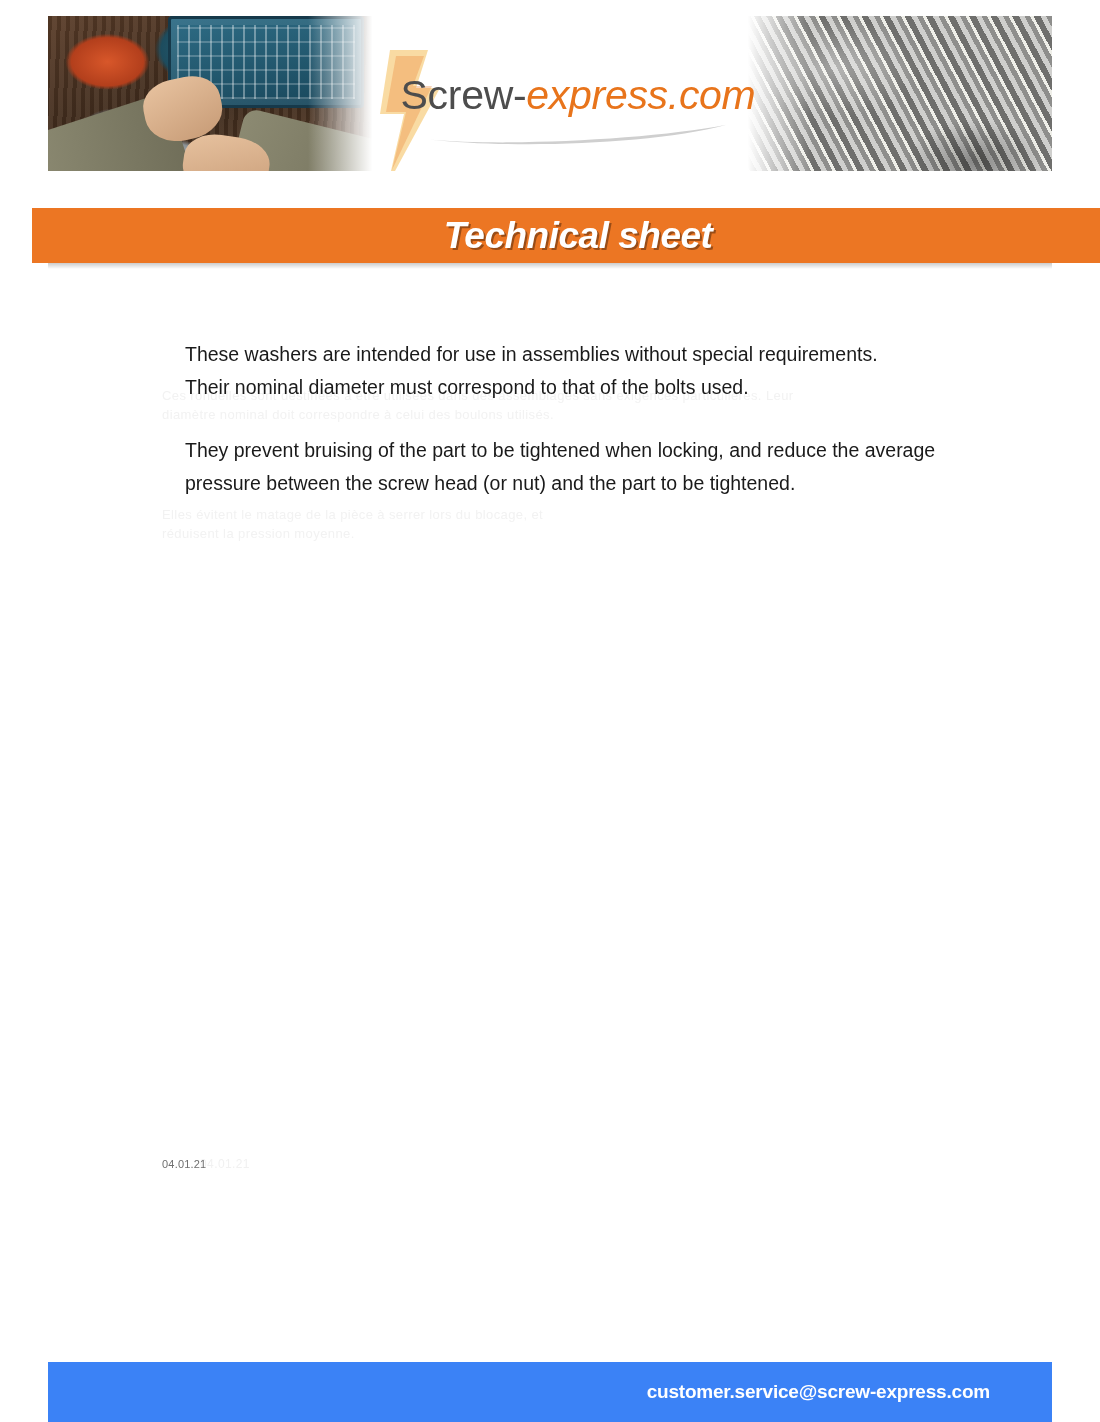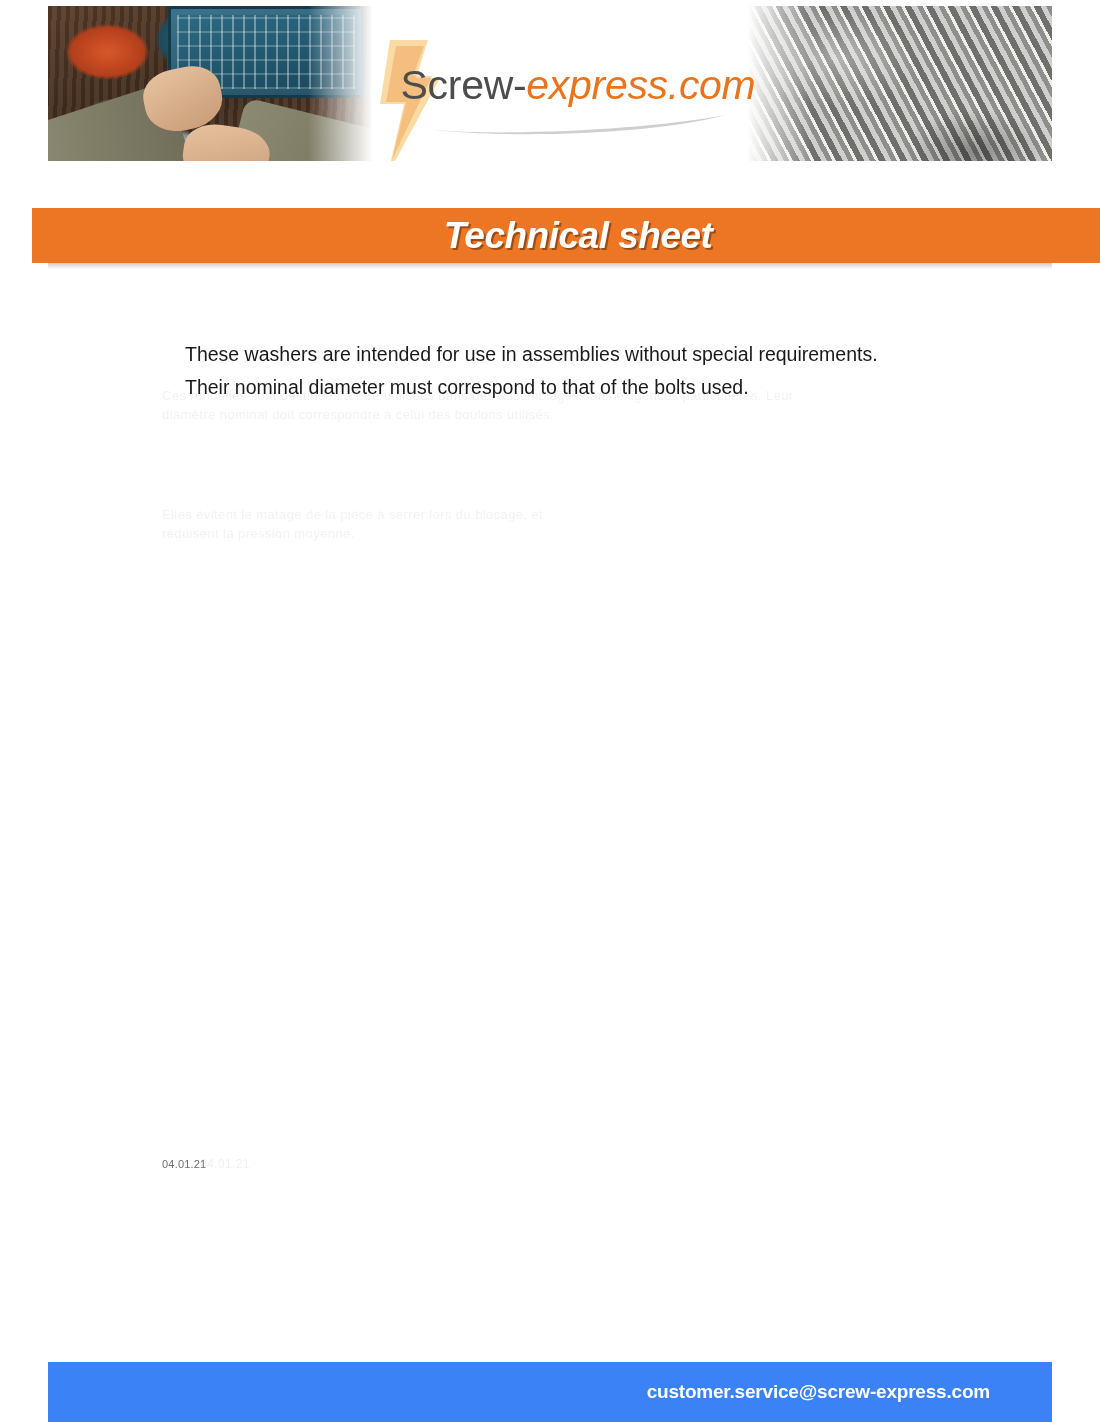--- a/index.html
+++ b/index.html
@@ -12,21 +12,21 @@
     height: 1422px;
     position: relative;
     font-family: "Liberation Sans", sans-serif;
     overflow: hidden;
   }
 
   
   .header {
     position: absolute;
     left: 48px;
-    top: 6px;
+    top: 16px;
     width: 1004px;
     height: 155px;
     background: #ffffff;
     overflow: hidden;
   }
 
   
   .photo-left {
     position: absolute;
     left: 0;
@@ -282,20 +282,21 @@
 <div class="title-bar">
   <div class="title-text">Technical sheet</div>
 </div>
 <div class="title-bar-shadow"></div>
 
 <div class="ghost ghost-a">Ces rondelles sont destinées à être utilisées dans des assemblages sans exigences particulières. Leur diamètre nominal doit correspondre à celui des boulons utilisés.</div>
 <div class="ghost ghost-b">Elles évitent le matage de la pièce à serrer lors du blocage, et réduisent la pression moyenne.</div>
 
 <div class="content">
   <p class="para para-1">These washers are intended for use in assemblies without special requirements. Their nominal diameter must correspond to that of the bolts used.</p>
+  <p class="para para-2">They prevent bruising of the part to be tightened when locking, and reduce the average pressure between the screw head (or nut) and the part to be tightened.</p>
 </div>
 
 <div class="doc-date-ghost">04.01.21</div>
 <div class="doc-date">04.01.21</div>
 
 <div class="footer">
   <div class="footer-email">customer.service@screw-express.com</div>
 </div>
 
 </body></html>

